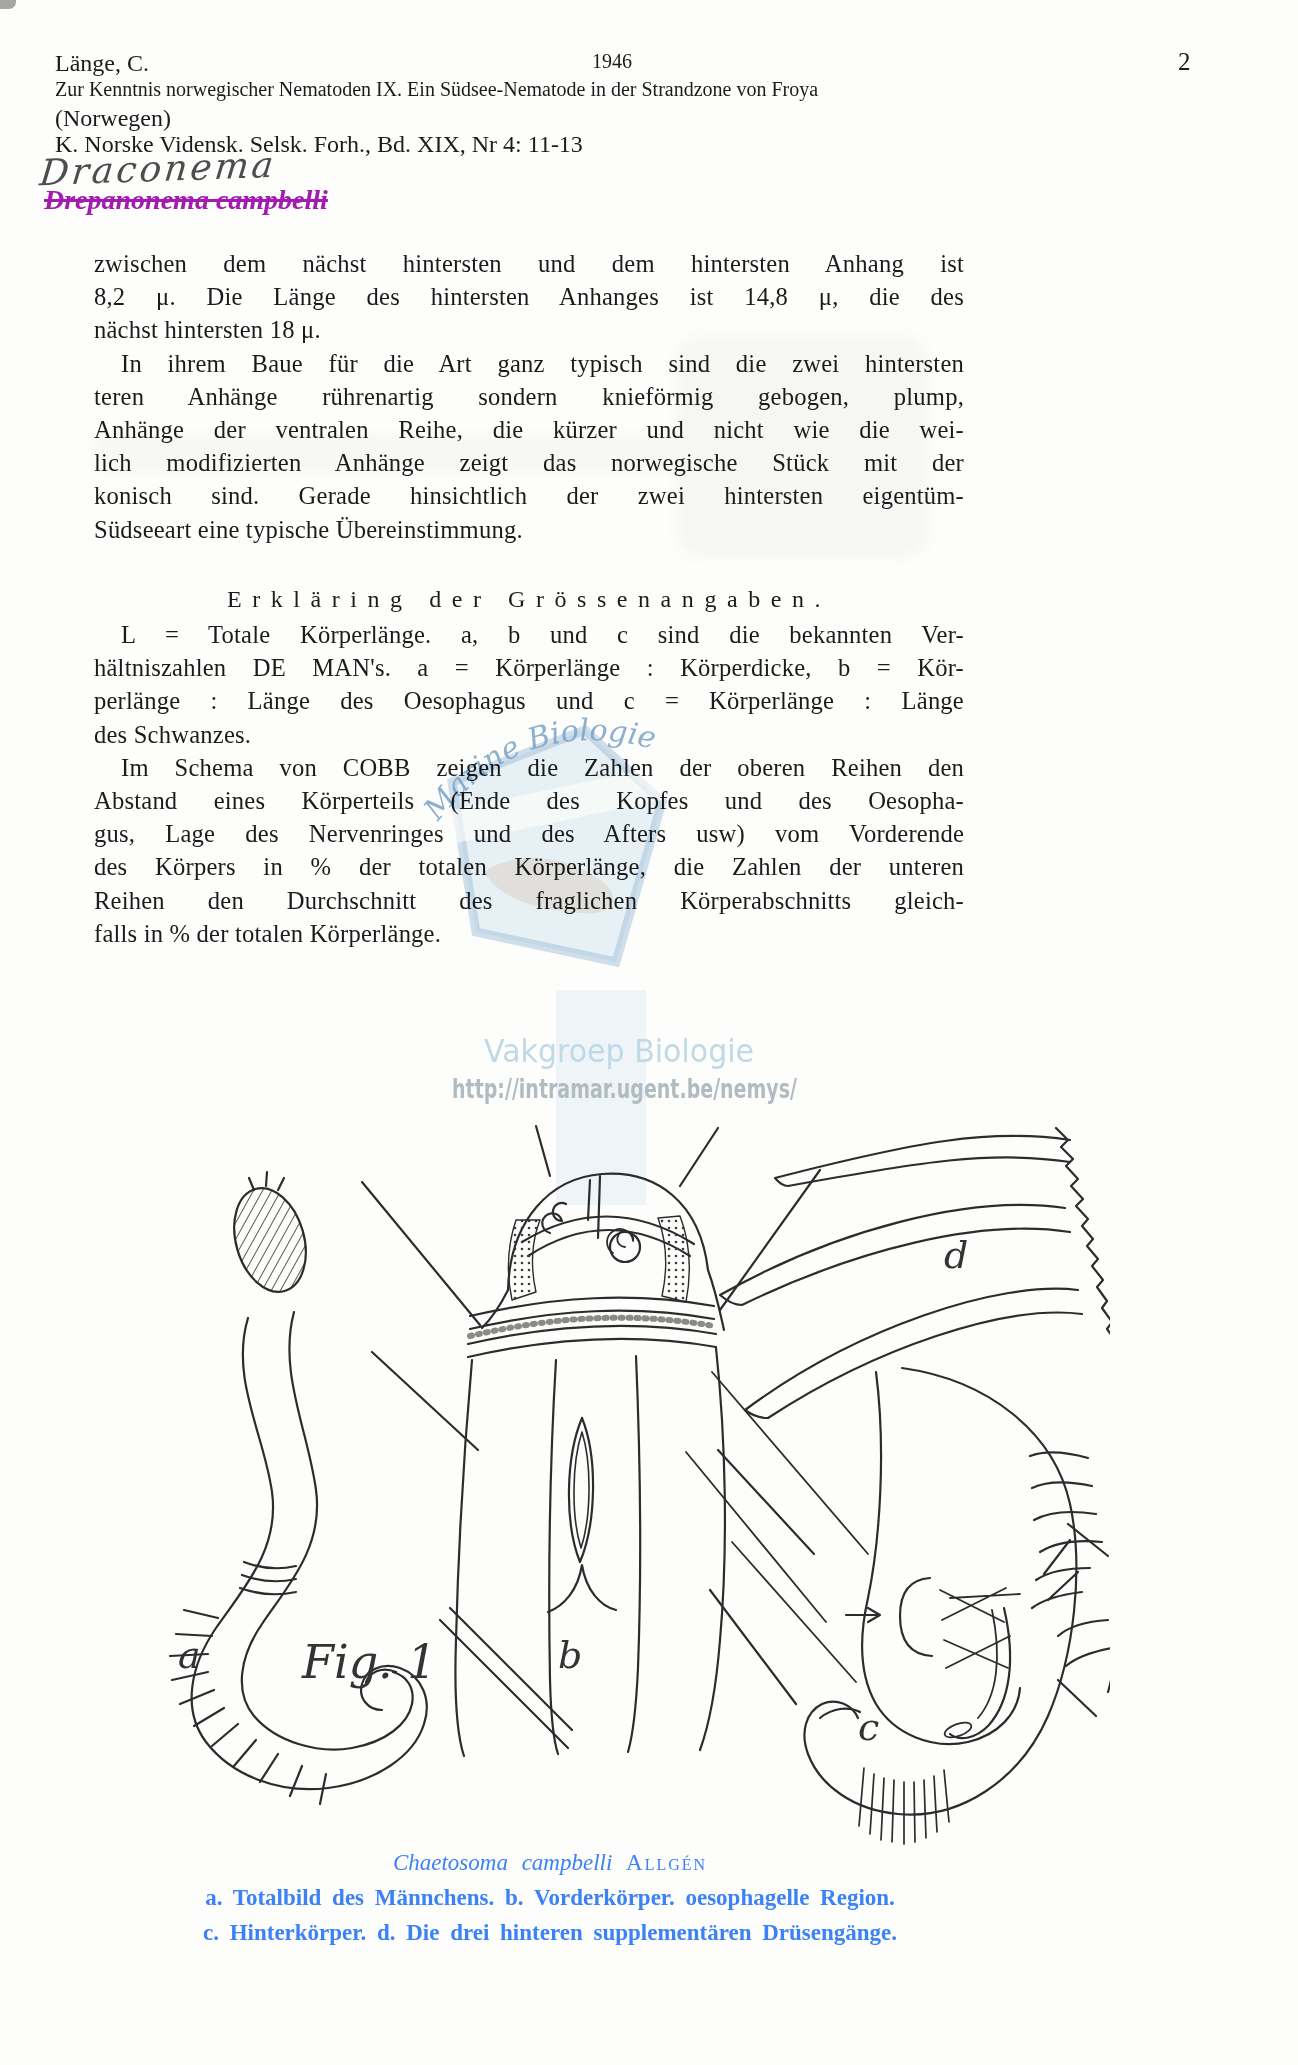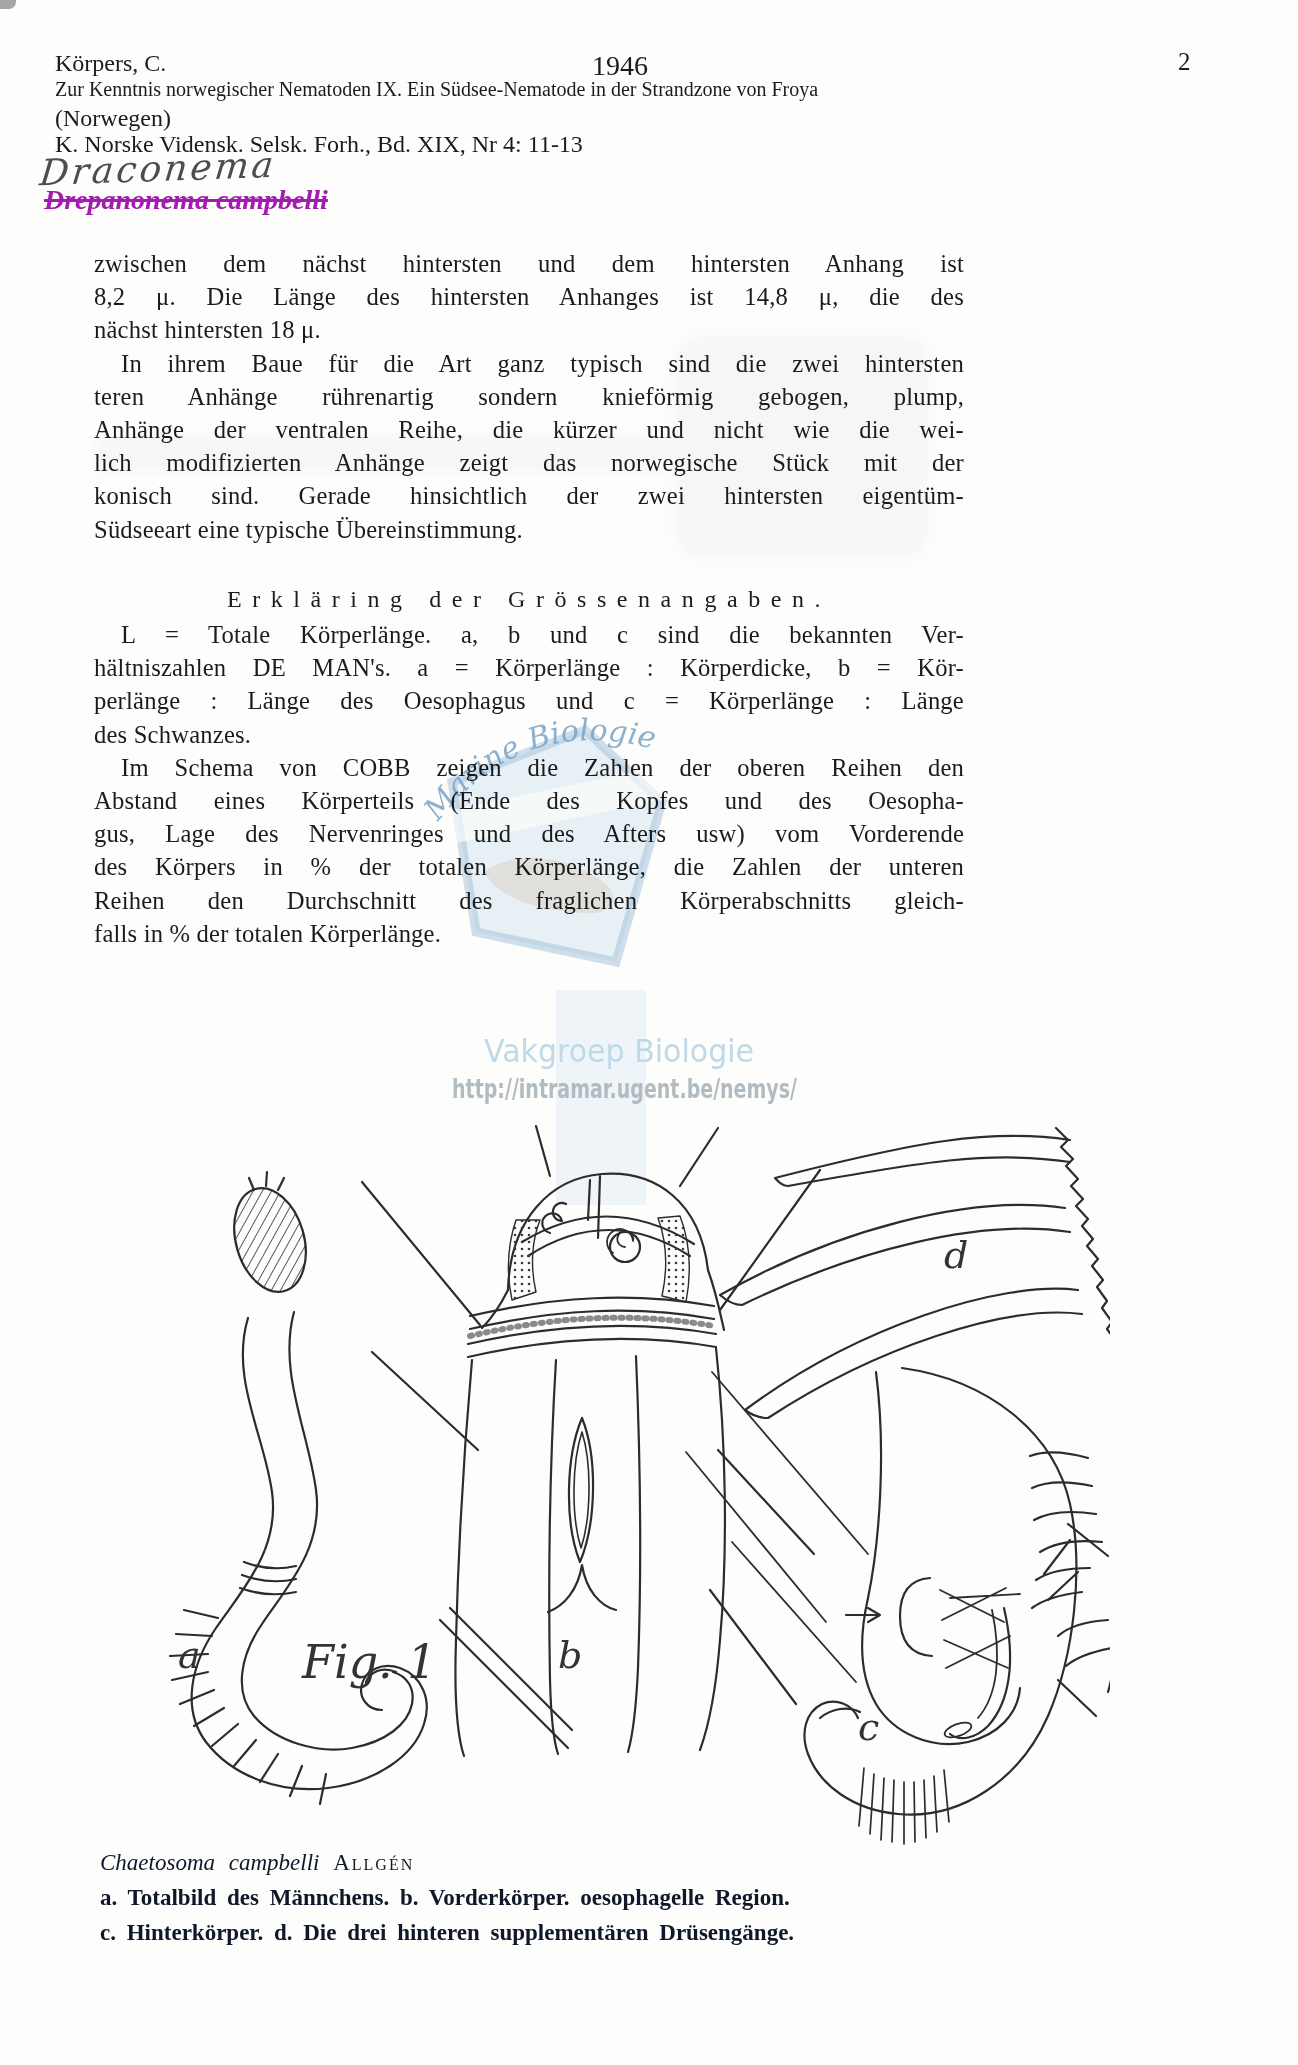--- a/index.html
+++ b/index.html
@@ -8,21 +8,21 @@
     width:1298px;height:2065px;
     margin:0 auto;
     background:#fdfdfb;
     overflow:hidden;
     font-family:"Liberation Serif",serif;
     color:#1b1b1b;
   }
   .abs{position:absolute;}
   
   .h-author{left:55px;top:50px;font-size:24px;}
-  .h-year{left:592px;top:50px;font-size:28px;}
+  .h-year{left:592px;top:50px;font-size:20px;}
   .h-page{left:1178px;top:48px;font-size:25px;}
   .h-title1{left:55px;top:78px;font-size:20px;width:920px;}
   .h-title2{left:55px;top:105px;font-size:24px;}
   .h-ref{left:55px;top:131px;font-size:24px;}
   .handwritten{
     left:40px;top:148px;font-size:36px;color:#4d4d4d;
     font-style:italic;letter-spacing:3px;
     transform:rotate(-2deg) skewX(-8deg);
     font-family:"DejaVu Serif",serif;
   }
@@ -44,35 +44,35 @@
   }
   
   .corner-mark{left:0;top:0;width:16px;height:9px;background:#6d6d6d;opacity:.6;border-radius:0 0 7px 0;}
   .shade1{left:676px;top:336px;width:252px;height:222px;background:rgba(60,60,60,.035);border-radius:26px;filter:blur(6px);}
   .shade2{left:96px;top:434px;width:580px;height:38px;background:rgba(60,60,60,.03);filter:blur(4px);}
   
   .watermark{left:380px;top:660px;width:440px;height:560px;mix-blend-mode:multiply;opacity:.92;}
   
   .figure{left:120px;top:1120px;width:990px;height:760px;}
   
-  .caption{left:100px;top:1850px;width:900px;font-size:23px;color:#0f172a;}
+  .caption{left:100px;top:1850px;width:900px;text-align:center;font-size:23px;color:#3b82f6;}
   .cap-species{font-style:italic;word-spacing:8px;}
   .cap-auth{font-variant:small-caps;letter-spacing:2px;font-style:normal;}
   .cap-line{margin-top:9px;word-spacing:5px;font-weight:bold;}
 </style>
 </head>
 <body>
 
 <div class="page">
 
   <div class="abs corner-mark"></div>
   <div class="abs shade1"></div>
   <div class="abs shade2"></div>
 
-  <div class="abs h-author">Körpers, C.</div>
+  <div class="abs h-author">Länge, C.</div>
   <div class="abs h-year">1946</div>
   <div class="abs h-page">2</div>
   <div class="abs h-title1">Zur Kenntnis norwegischer Nematoden IX. Ein Südsee-Nematode in der Strandzone von Froya</div>
   <div class="abs h-title2">(Norwegen)</div>
   <div class="abs h-ref">K. Norske Vidensk. Selsk. Forh., Bd. XIX, Nr 4: 11-13</div>
   <div class="abs handwritten">Draconema</div>
   <div class="abs struck">Drepanonema campbelli</div>
 
   <div class="abs textblock">
     <div class="tl">zwischen dem nächst hintersten und dem hintersten Anhang ist</div>

